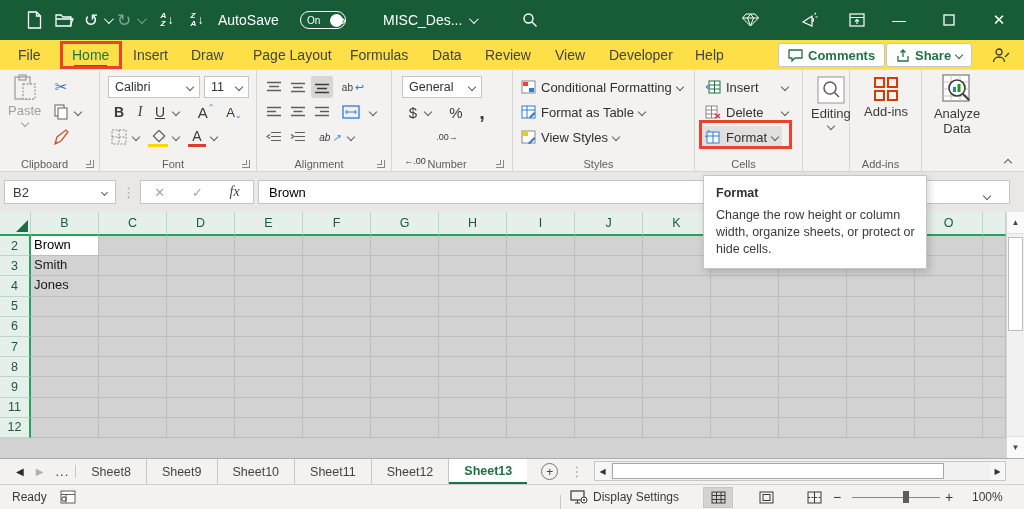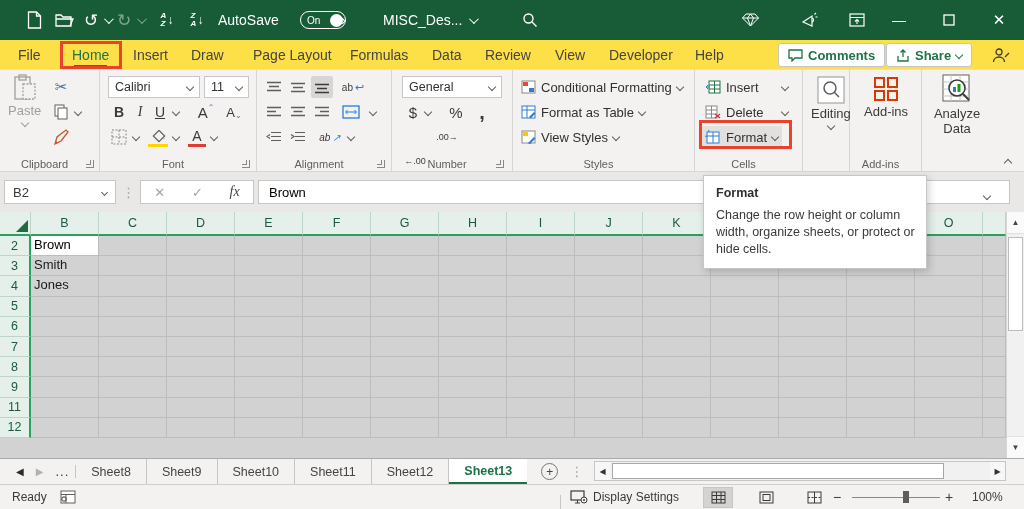--- a/index.html
+++ b/index.html
@@ -380,21 +380,21 @@
           <span style="color:#2B7CD3;">↗</span>
         </div>
       <div class="ctrl" style="left:88px;top:56px;width:12px;">
           <span class="cv"></span>
         </div>
       <div class="group-label">Alignment</div>
       <div class="launcher" style="left:120px;"></div>
     </div>
 
     <div class="group" style="left:392px;width:121px;">
-      <div class="sel" style="left:10px;top:6px;width:100px;text-align:right;">
+      <div class="sel" style="left:10px;top:6px;width:80px;text-align:right;">
           <span>General</span>
           <span class="cv"></span>
         </div>
       <div class="ctrl" style="left:14px;top:31px;width:14px;font-size:15px;">$</div>
       <div class="ctrl" style="left:30px;top:31px;width:12px;">
           <span class="cv"></span>
         </div>
       <div class="ctrl" style="left:54px;top:31px;width:20px;font-size:15px;">%</div>
       <div class="ctrl" style="left:84px;top:31px;width:12px;font-size:20px;font-weight:bold;">,</div>
       <div class="ctrl decg" style="left:10px;top:56px;width:26px;margin-top:24px;">←.00</div>

